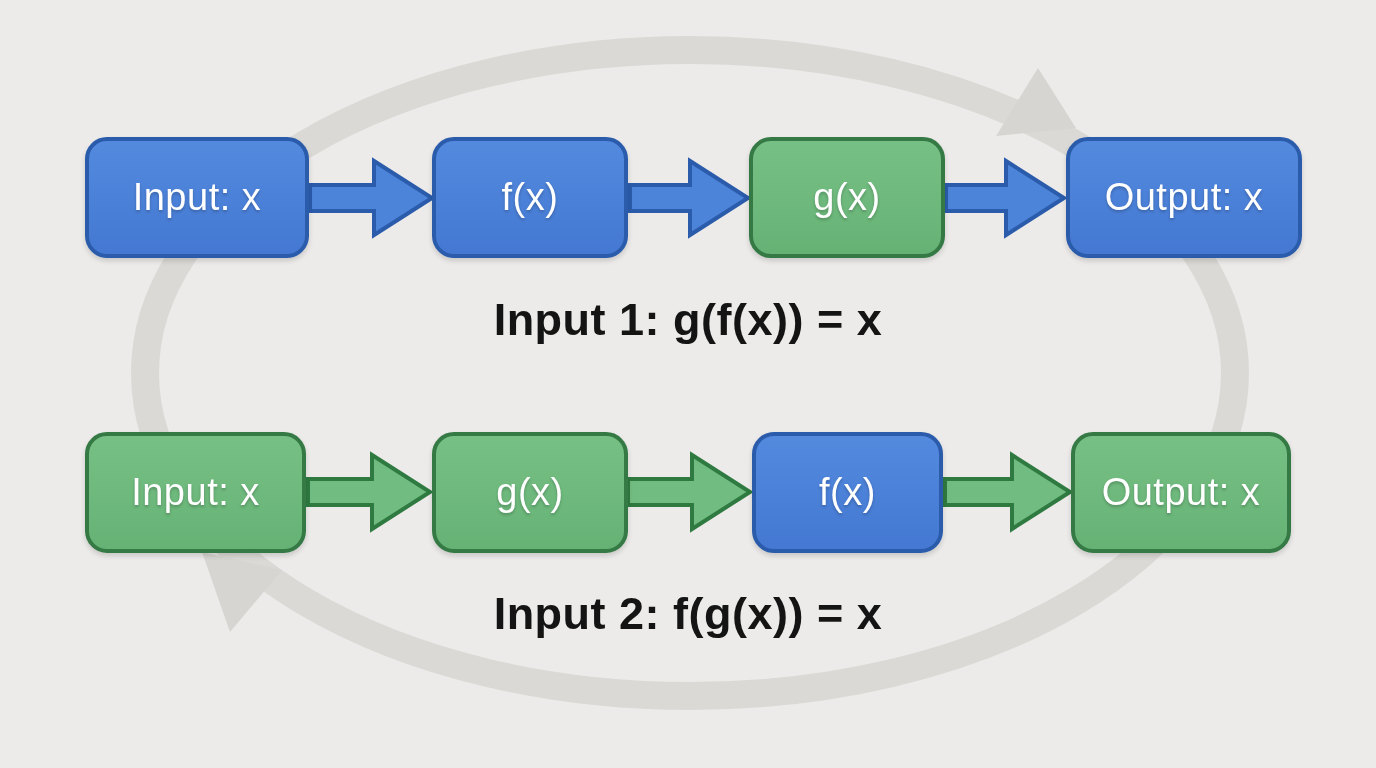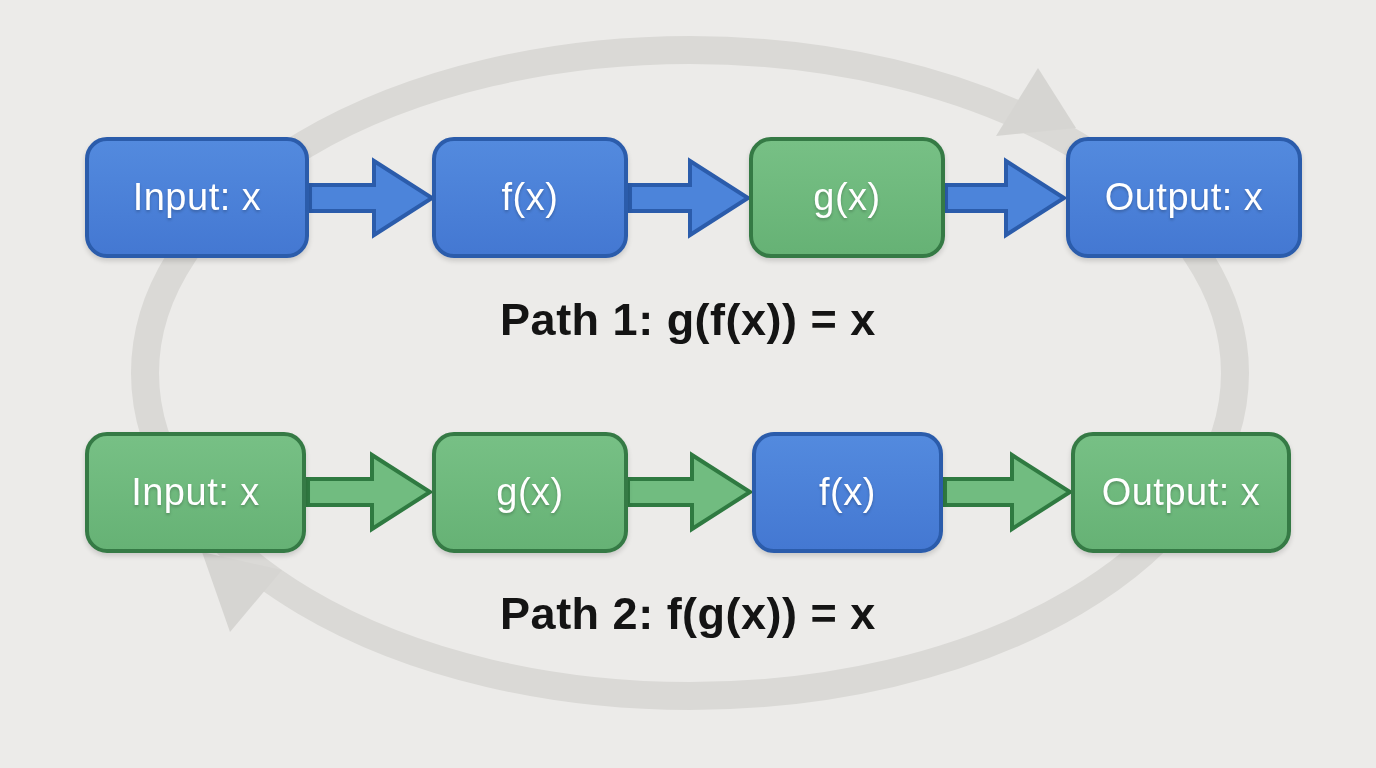--- a/index.html
+++ b/index.html
@@ -71,22 +71,22 @@
     <polygon class="flow-arrow-green" points="308,479 372,479 372,455 430,492 372,529 372,505 308,505"></polygon>
     <polygon class="flow-arrow-green" points="628,479 692,479 692,455 750,492 692,529 692,505 628,505"></polygon>
     <polygon class="flow-arrow-green" points="945,479 1012,479 1012,455 1070,492 1012,529 1012,505 945,505"></polygon>
   </svg>
 
   <div class="node" style="left:85px;  top:137px; width:224px; height:121px;" data-color="blue">Input: x</div>
   <div class="node" style="left:432px; top:137px; width:196px; height:121px;" data-color="blue">f(x)</div>
   <div class="node" style="left:749px; top:137px; width:196px; height:121px;" data-color="green">g(x)</div>
   <div class="node" style="left:1066px; top:137px; width:236px; height:121px;" data-color="blue">Output: x</div>
 
-  <div class="caption" style="top:294px;">Path 1: g(f(x)) = x</div>
+  <div class="caption" style="top:294px;">Input 1: g(f(x)) = x</div>
 
   <div class="node" style="left:85px;  top:432px; width:221px; height:121px;" data-color="green">Input: x</div>
   <div class="node" style="left:432px; top:432px; width:196px; height:121px;" data-color="green">g(x)</div>
   <div class="node" style="left:752px; top:432px; width:191px; height:121px;" data-color="blue">f(x)</div>
   <div class="node" style="left:1071px; top:432px; width:220px; height:121px;" data-color="green">Output: x</div>
 
-  <div class="caption" style="top:588px;">Path 2: f(g(x)) = x</div>
+  <div class="caption" style="top:588px;">Input 2: f(g(x)) = x</div>
 
 </div>
 
 </body></html>

